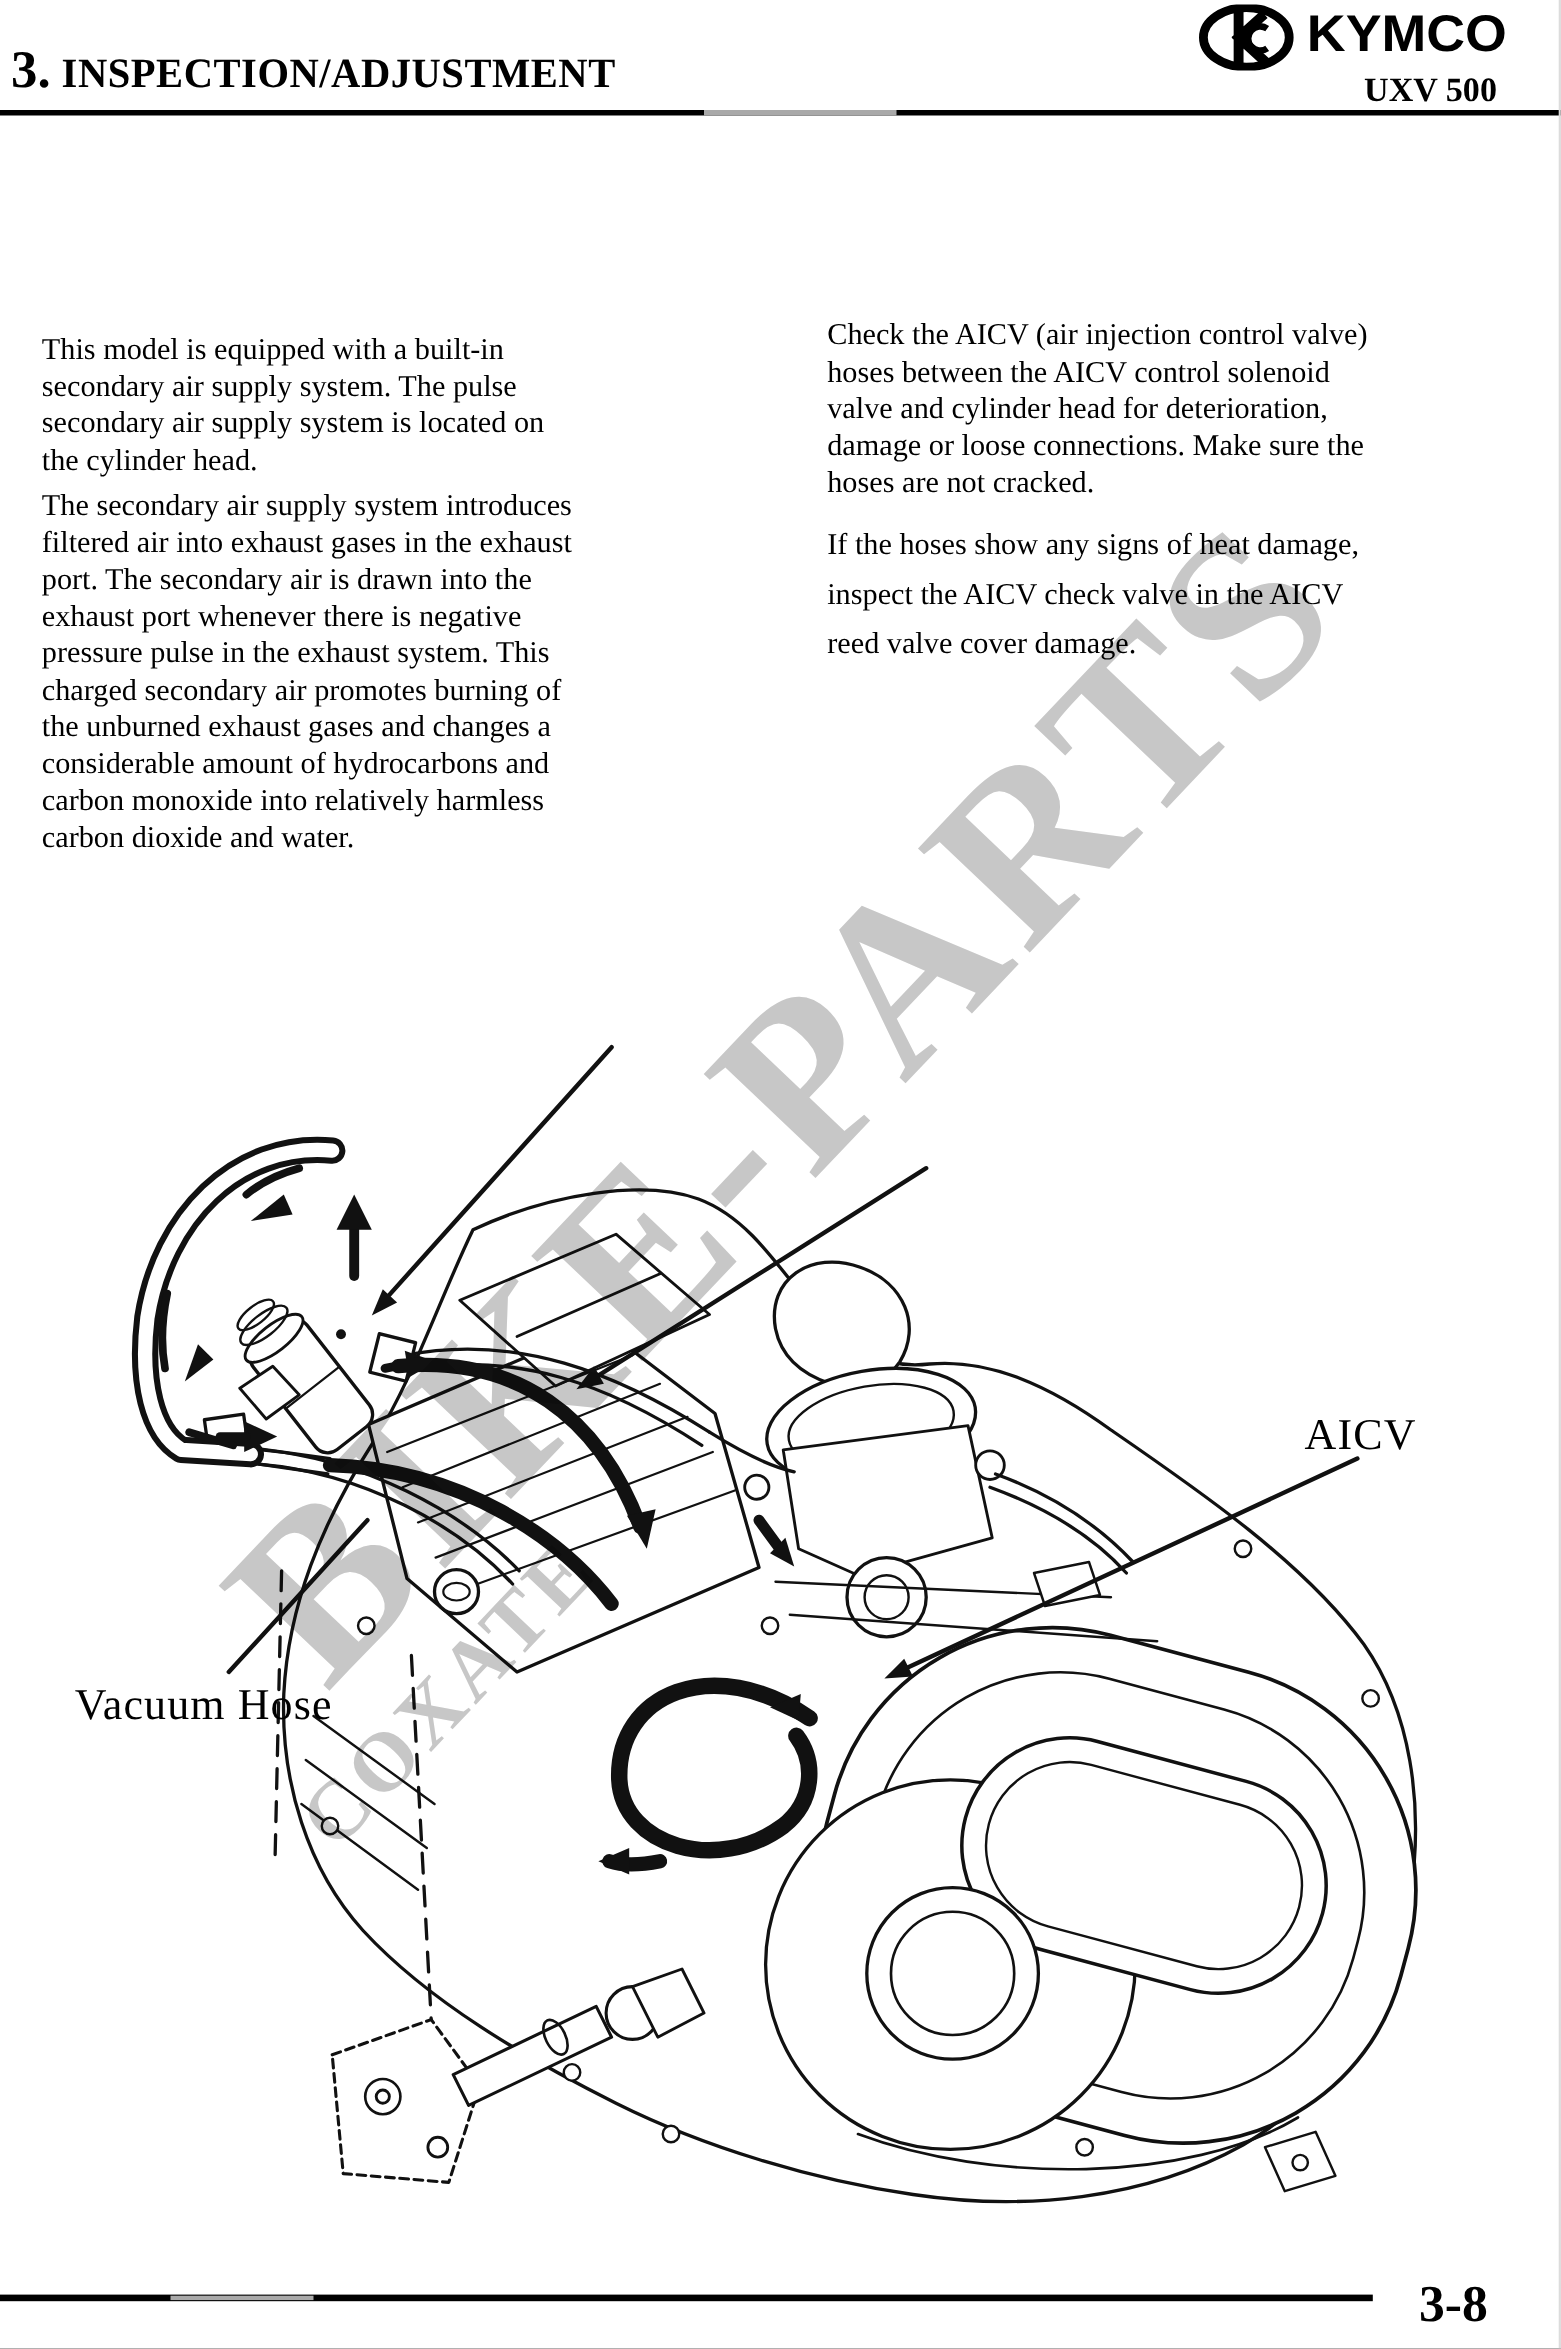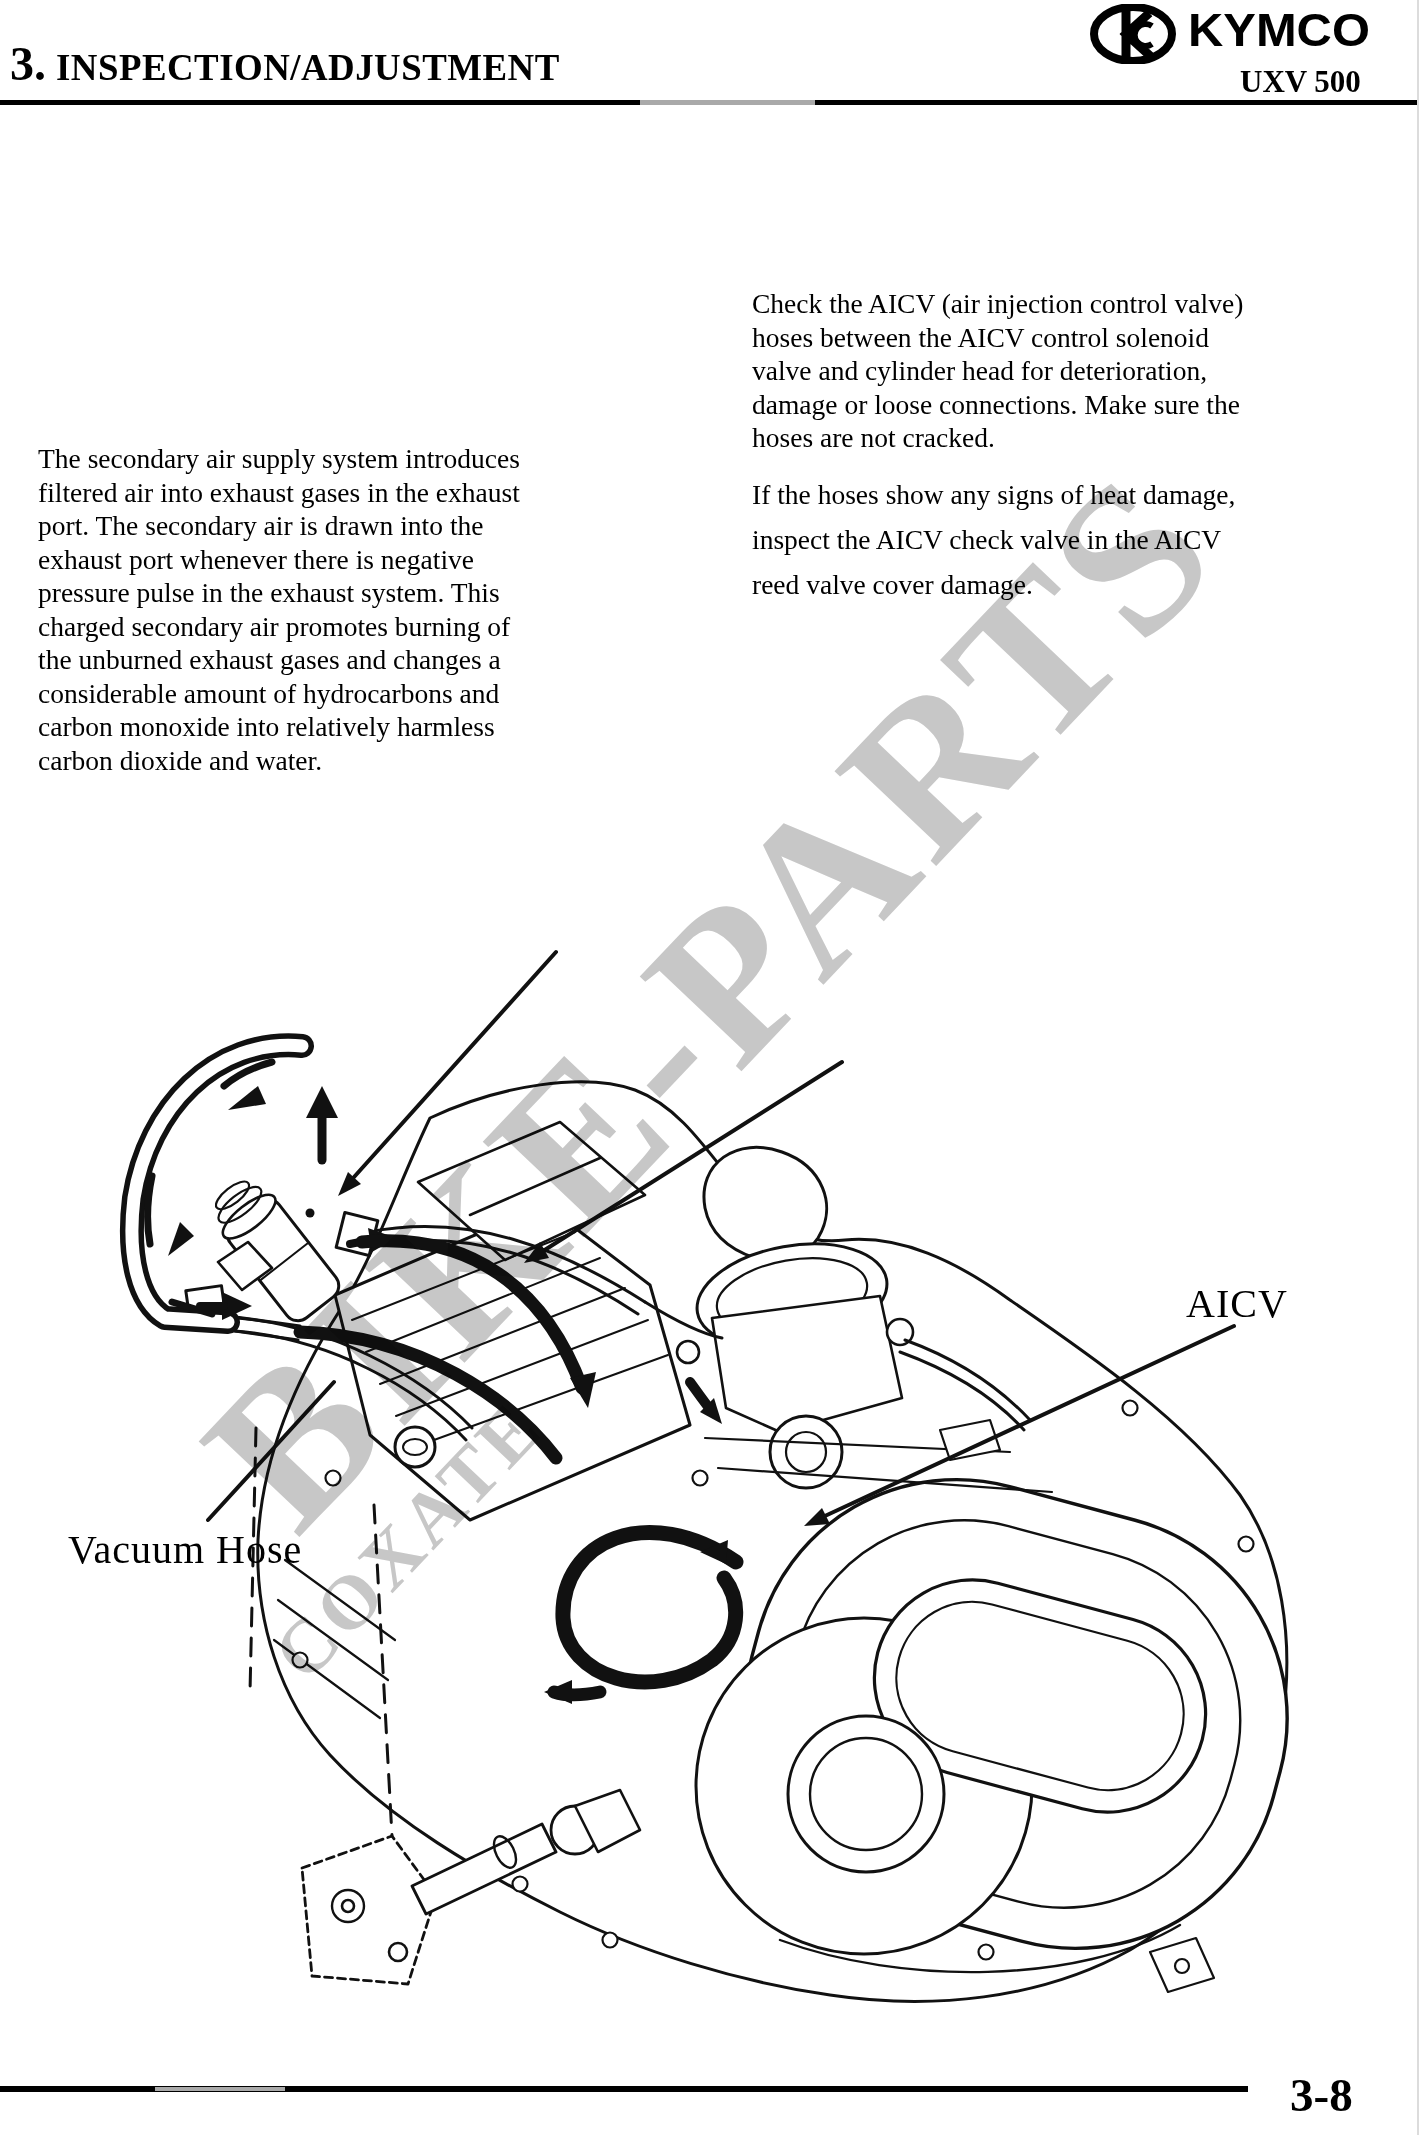--- a/index.html
+++ b/index.html
@@ -57,20 +57,24 @@
     <ellipse cx="43" cy="30" rx="39" ry="27" fill="none" stroke="#000" stroke-width="8"></ellipse>
     <path d="M36,10 L36,50 M36,30 L56,12 M36,30 L58,50" stroke="#000" stroke-width="9" fill="none" stroke-linecap="square"></path>
     <path d="M62,22 A11,11 0 1 0 62,40" stroke="#000" stroke-width="6" fill="none"></path>
   </svg>
   <div class="hdr-brand">KYMCO</div>
   <div class="hdr-model">UXV 500</div>
   <div class="rule-top"></div>
   <div class="rule-top-gray"></div>
   <div class="page-edge"></div>
 
+  <div class="bodytext lc1">This model is equipped with a built-in
+secondary air supply system. The pulse
+secondary air supply system is located on
+the cylinder head.</div>
   <div class="bodytext lc2">The secondary air supply system introduces
 filtered air into exhaust gases in the exhaust
 port. The secondary air is drawn into the
 exhaust port whenever there is negative
 pressure pulse in the exhaust system. This
 charged secondary air promotes burning of
 the unburned exhaust gases and changes a
 considerable amount of hydrocarbons and
 carbon monoxide into relatively harmless
 carbon dioxide and water.</div>

